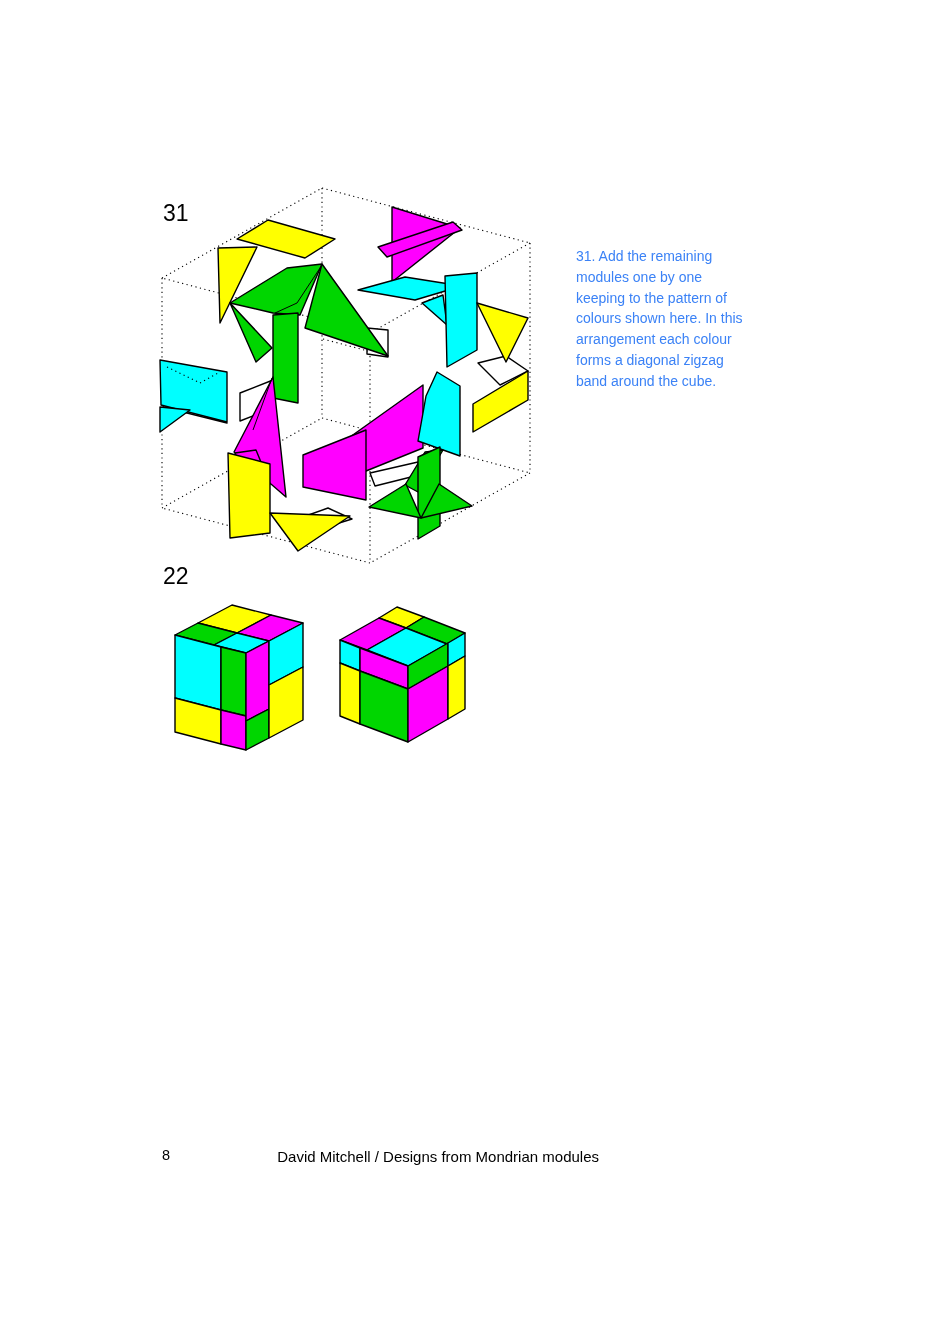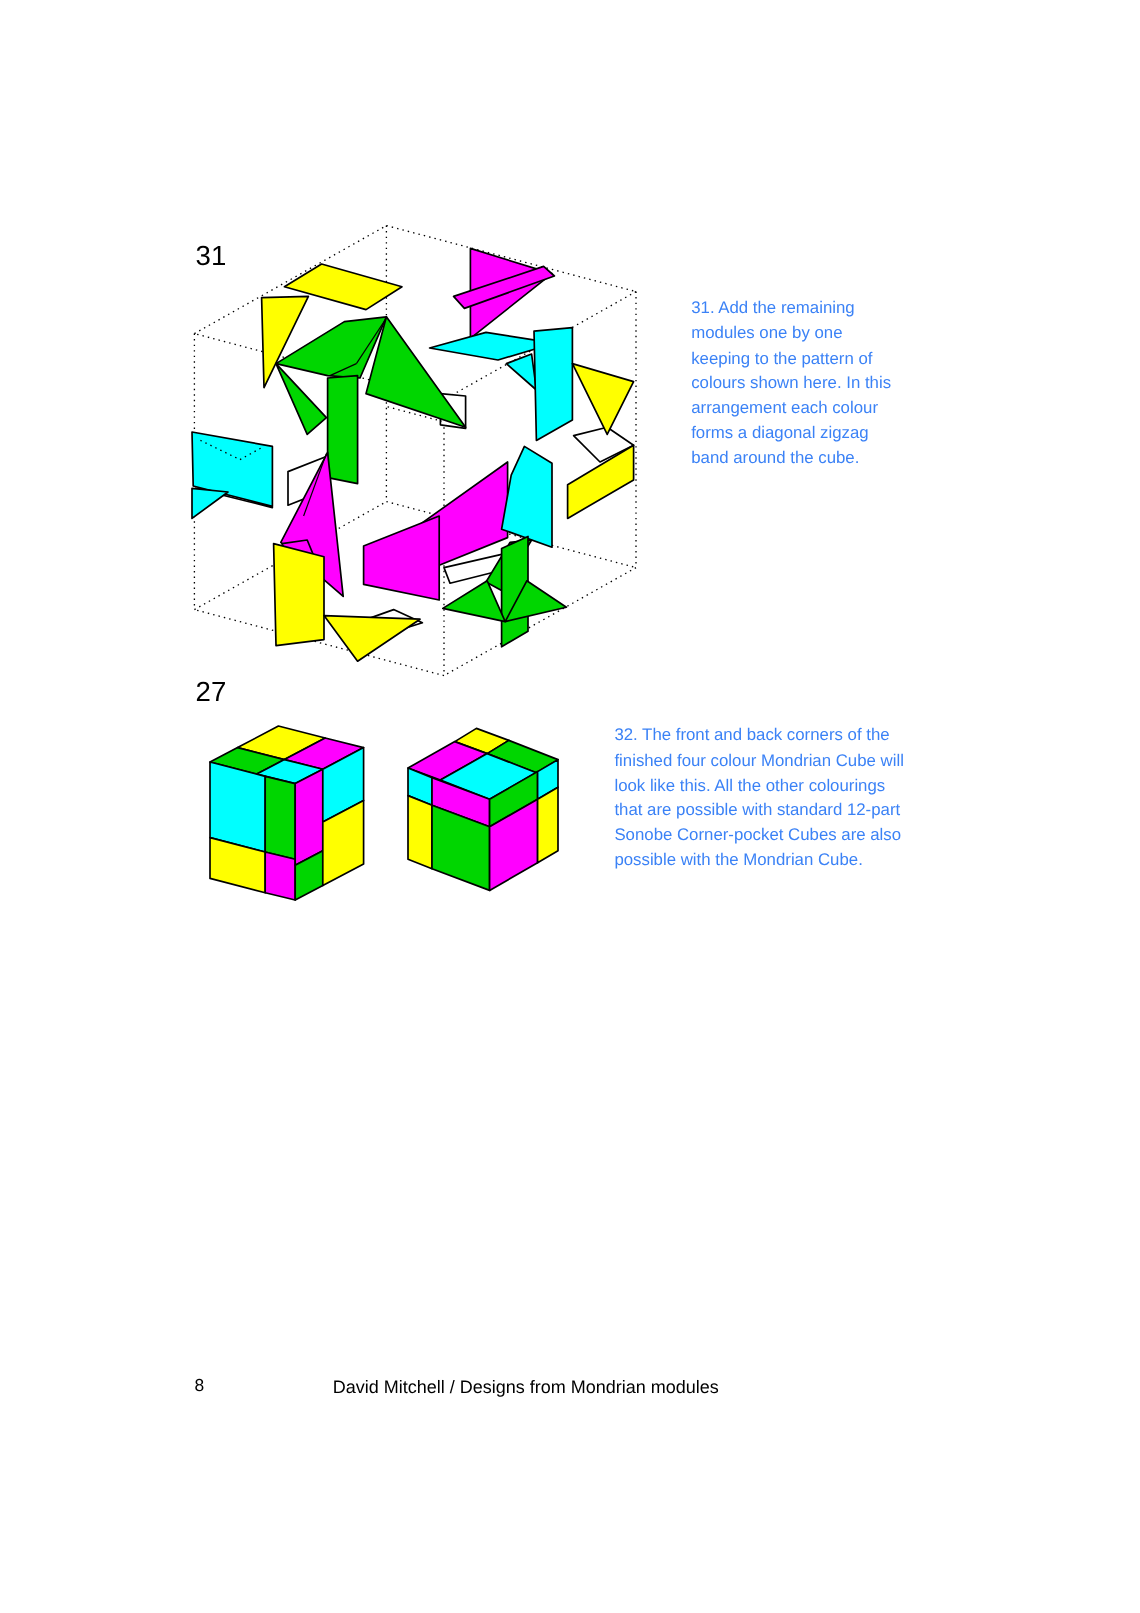--- a/index.html
+++ b/index.html
@@ -120,26 +120,20 @@
   <div class="fig-label" id="label31">31</div>
 
   <div class="caption" id="cap31">31. Add the remaining
 modules one by one
 keeping to the pattern of
 colours shown here. In this
 arrangement each colour
 forms a diagonal zigzag
 band around the cube.</div>
 
-  <div class="fig-label" id="label32">27</div>
+  <div class="fig-label" id="label32">22</div>
 
-  <div class="caption" id="cap32">32. The front and back corners of the
-finished four colour Mondrian Cube will
-look like this. All the other colourings
-that are possible with standard 12-part
-Sonobe Corner-pocket Cubes are also
-possible with the Mondrian Cube.</div>
 
   <div class="footer-num">8</div>
 
   <div class="footer-credit">David Mitchell / Designs from Mondrian modules</div>
 
 </div>
 
 </body></html>

